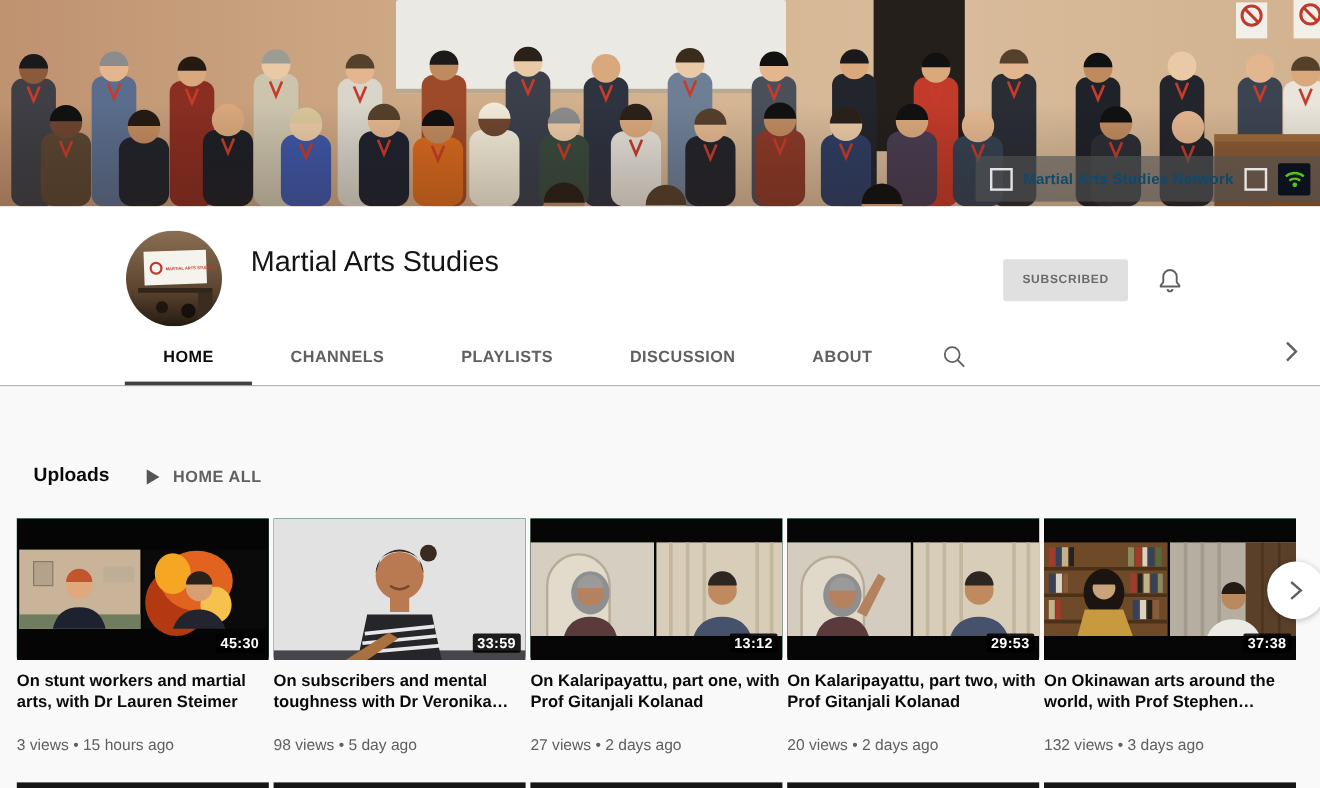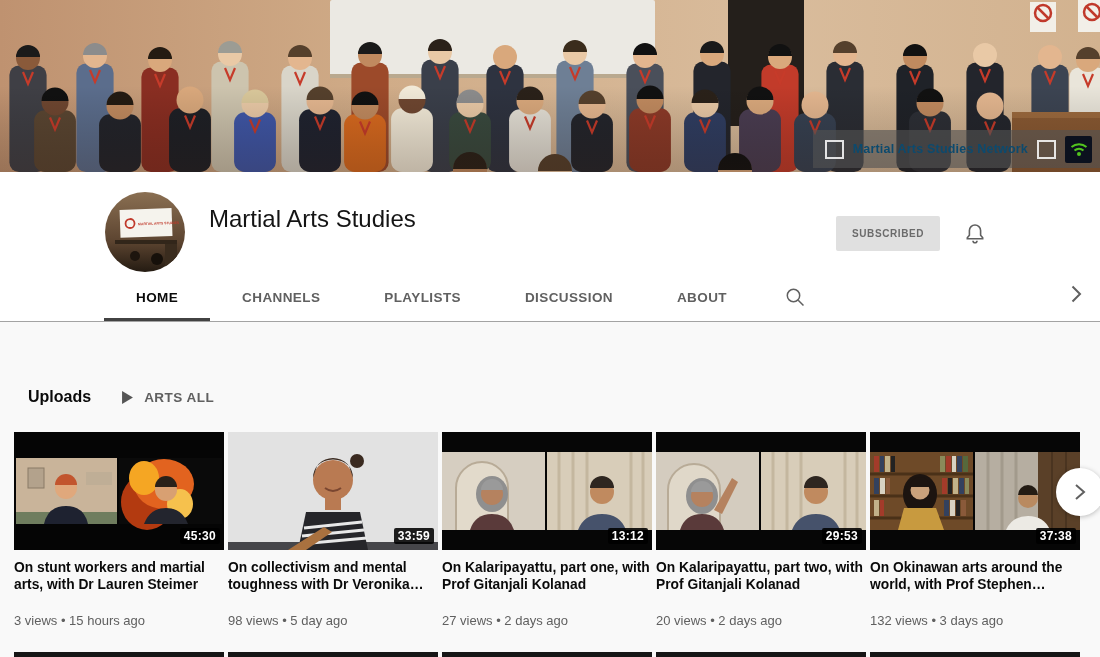--- a/index.html
+++ b/index.html
@@ -370,21 +370,21 @@
 </div>
 
 <div class="content">
 
   <div class="uploads-row">
     <div class="uploads-heading">Uploads</div>
     <div class="play-all">
       <svg width="11" height="13" viewBox="0 0 10 12">
         <polygon points="0,0 10,6 0,12" fill="#555"></polygon>
       </svg>
-      <span class="play-all-label">ARTS ALL</span>
+      <span class="play-all-label">HOME ALL</span>
     </div>
   </div>
 
   <div class="video-row">
 
     <div class="card">
       <div class="thumb">
         <svg width="210" height="118" viewBox="0 0 210 118">
           <rect width="210" height="118" fill="#050505"></rect>
           <rect x="2" y="26" width="101" height="66" fill="#c9b49a"></rect>
@@ -418,21 +418,21 @@
           <path d="M76 96 L134 90 M74 104 L136 98 M72 112 L139 106" stroke="#e8e8e8" stroke-width="3" fill="none"></path>
           <path d="M96 95 L60 118 L78 118 L104 100 z" fill="#a9713f"></path>
           <rect x="97" y="64" width="16" height="14" fill="#b97a52"></rect>
           <circle cx="105" cy="48" r="20" fill="#b97a52"></circle>
           <path d="M85 46 a20 20 0 0 1 40 0 l-4 -12 a20 16 0 0 0 -32 0 z" fill="#3a2a20"></path>
           <circle cx="129" cy="29" r="7" fill="#3a2a20"></circle>
           <path d="M97 56 q8 6 16 0" stroke="#7a4630" stroke-width="2" fill="none"></path>
         </svg>
         <span class="badge">33:59</span>
       </div>
-      <div class="v-title">On collectivism and mental toughness with Dr Veronika…</div>
+      <div class="v-title">On subscribers and mental toughness with Dr Veronika…</div>
       <div class="v-meta">98 views • 5 day ago</div>
     </div>
 
     <div class="card">
       <div class="thumb">
         <svg width="210" height="118" viewBox="0 0 210 118">
           <rect width="210" height="118" fill="#060606"></rect>
           <rect x="0" y="20" width="103" height="78" fill="#d6cec1"></rect>
           <path d="M14 98 V56 a26 26 0 0 1 52 0 V98" fill="#e2dacb" stroke="#b8ab97" stroke-width="2"></path>
           <ellipse cx="50" cy="62" rx="16" ry="18" fill="#8f8f8f"></ellipse>

